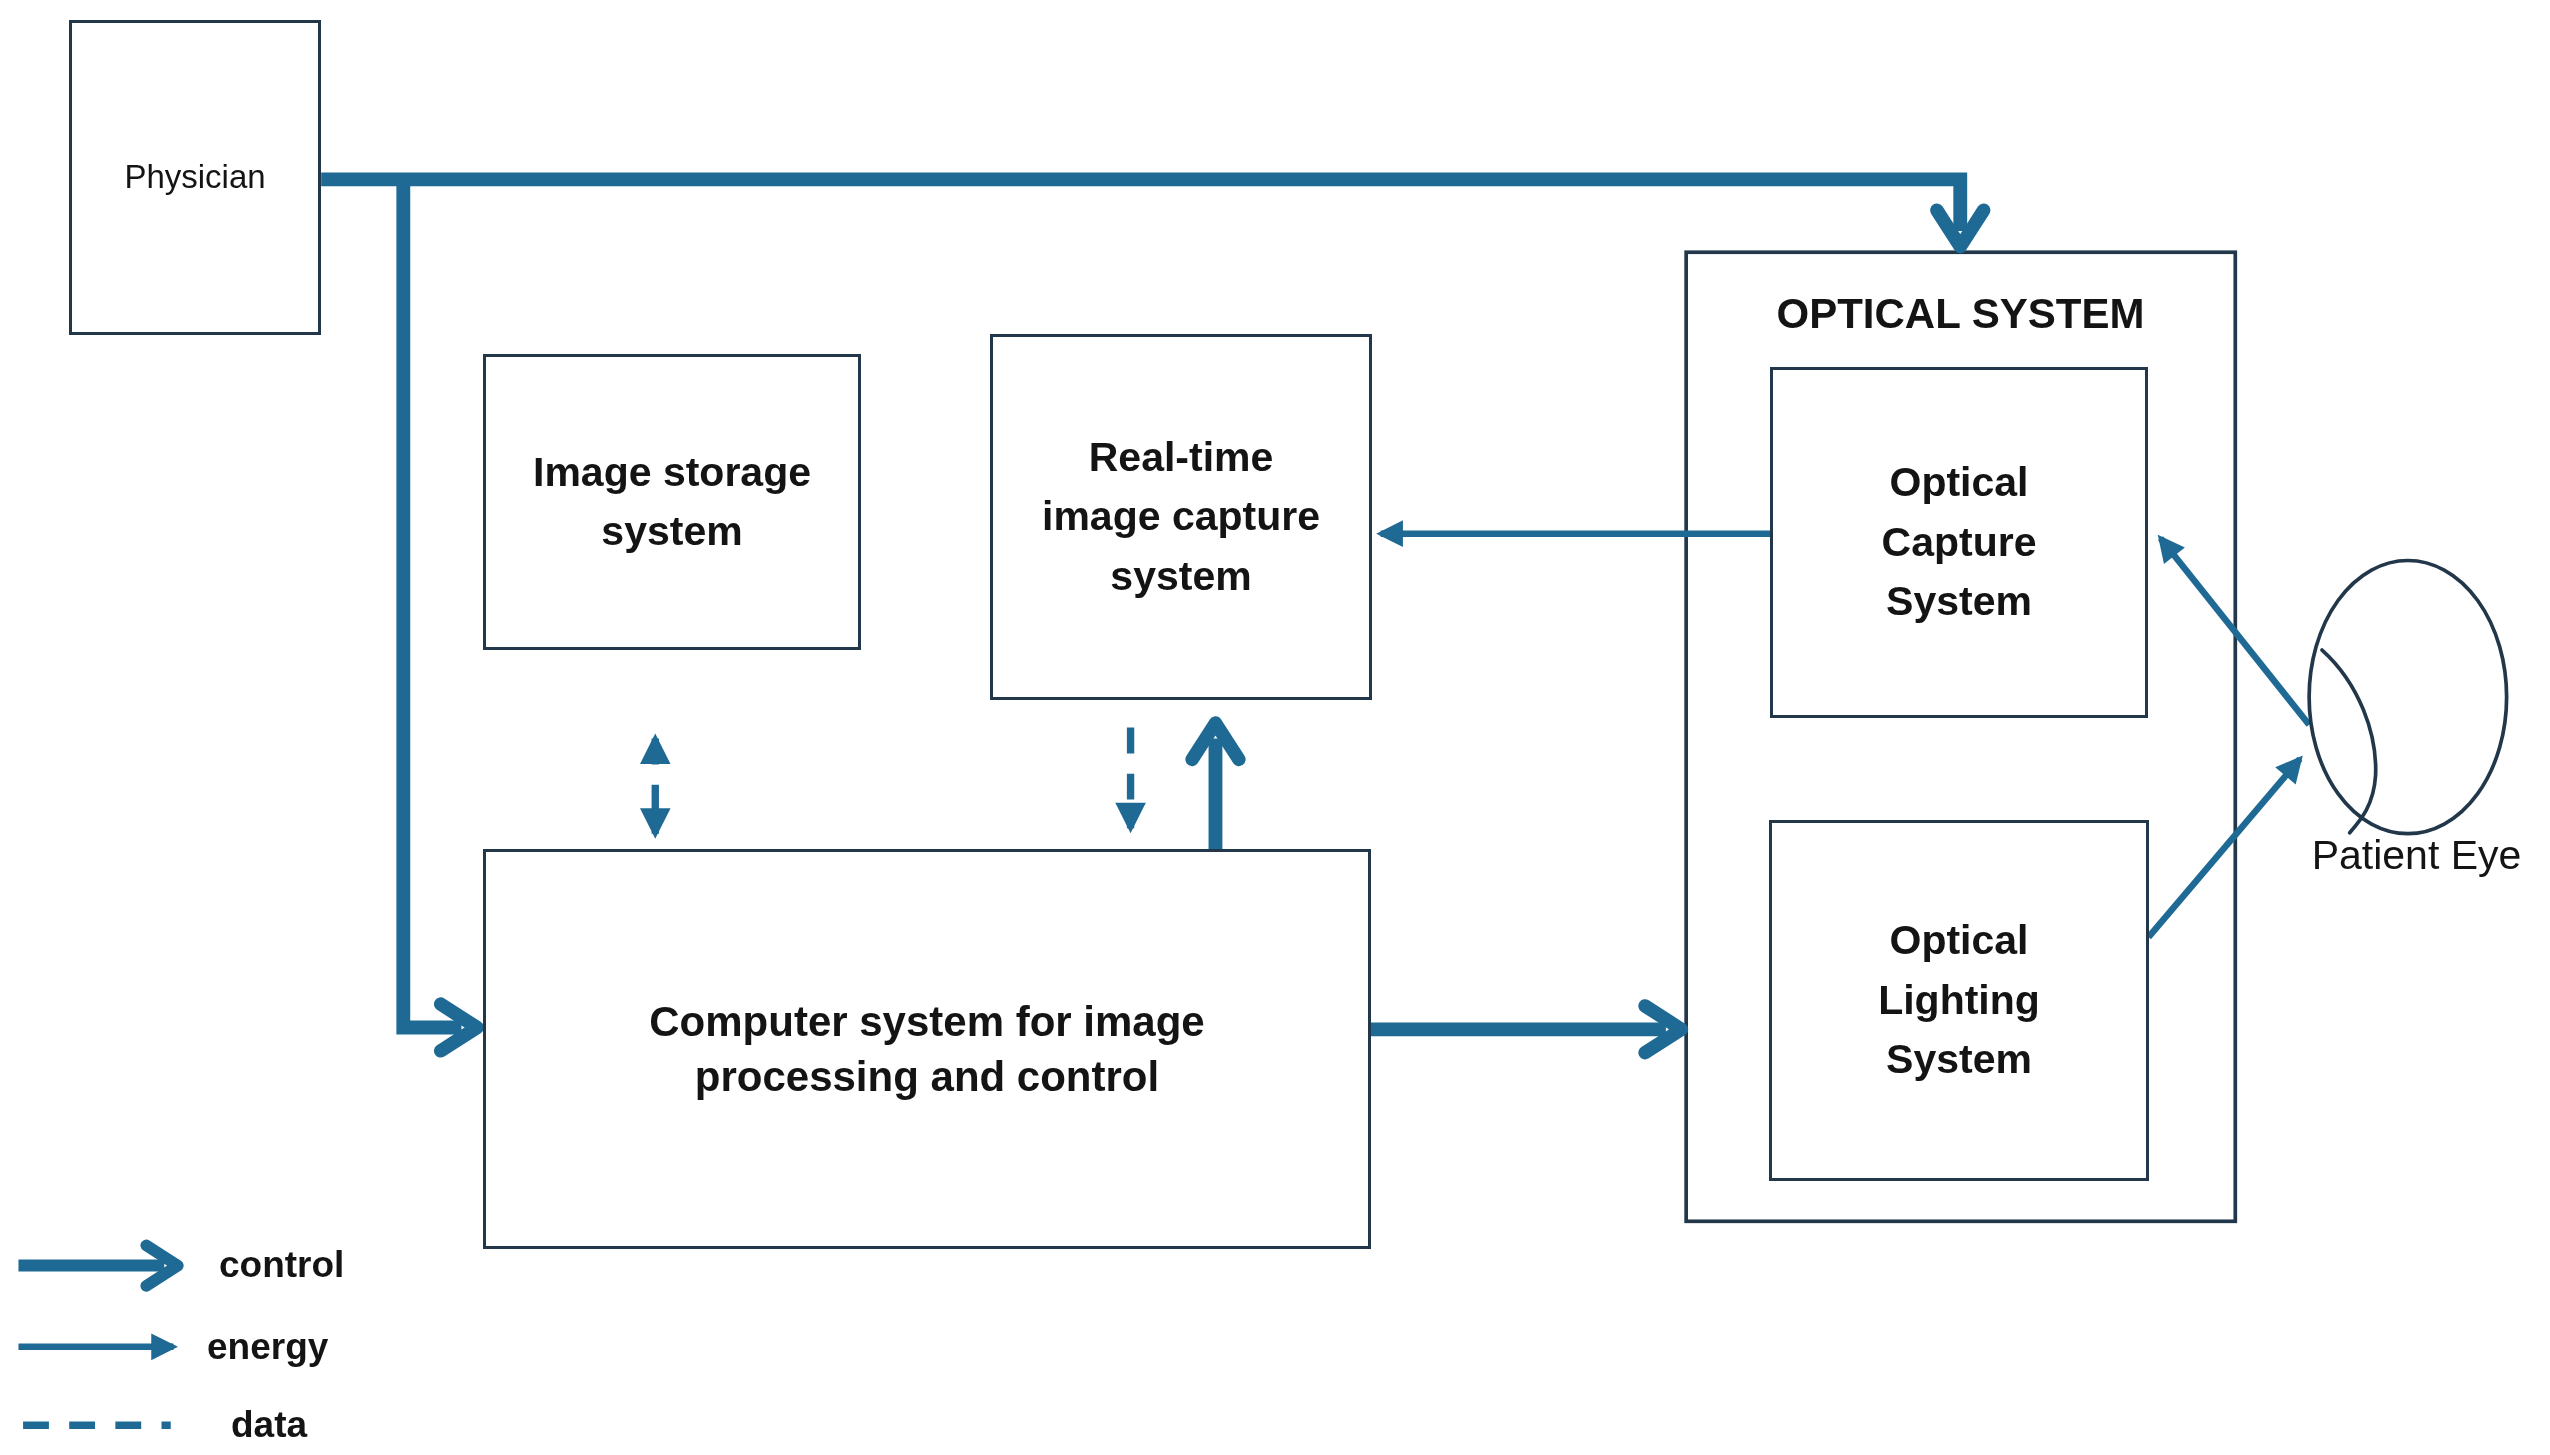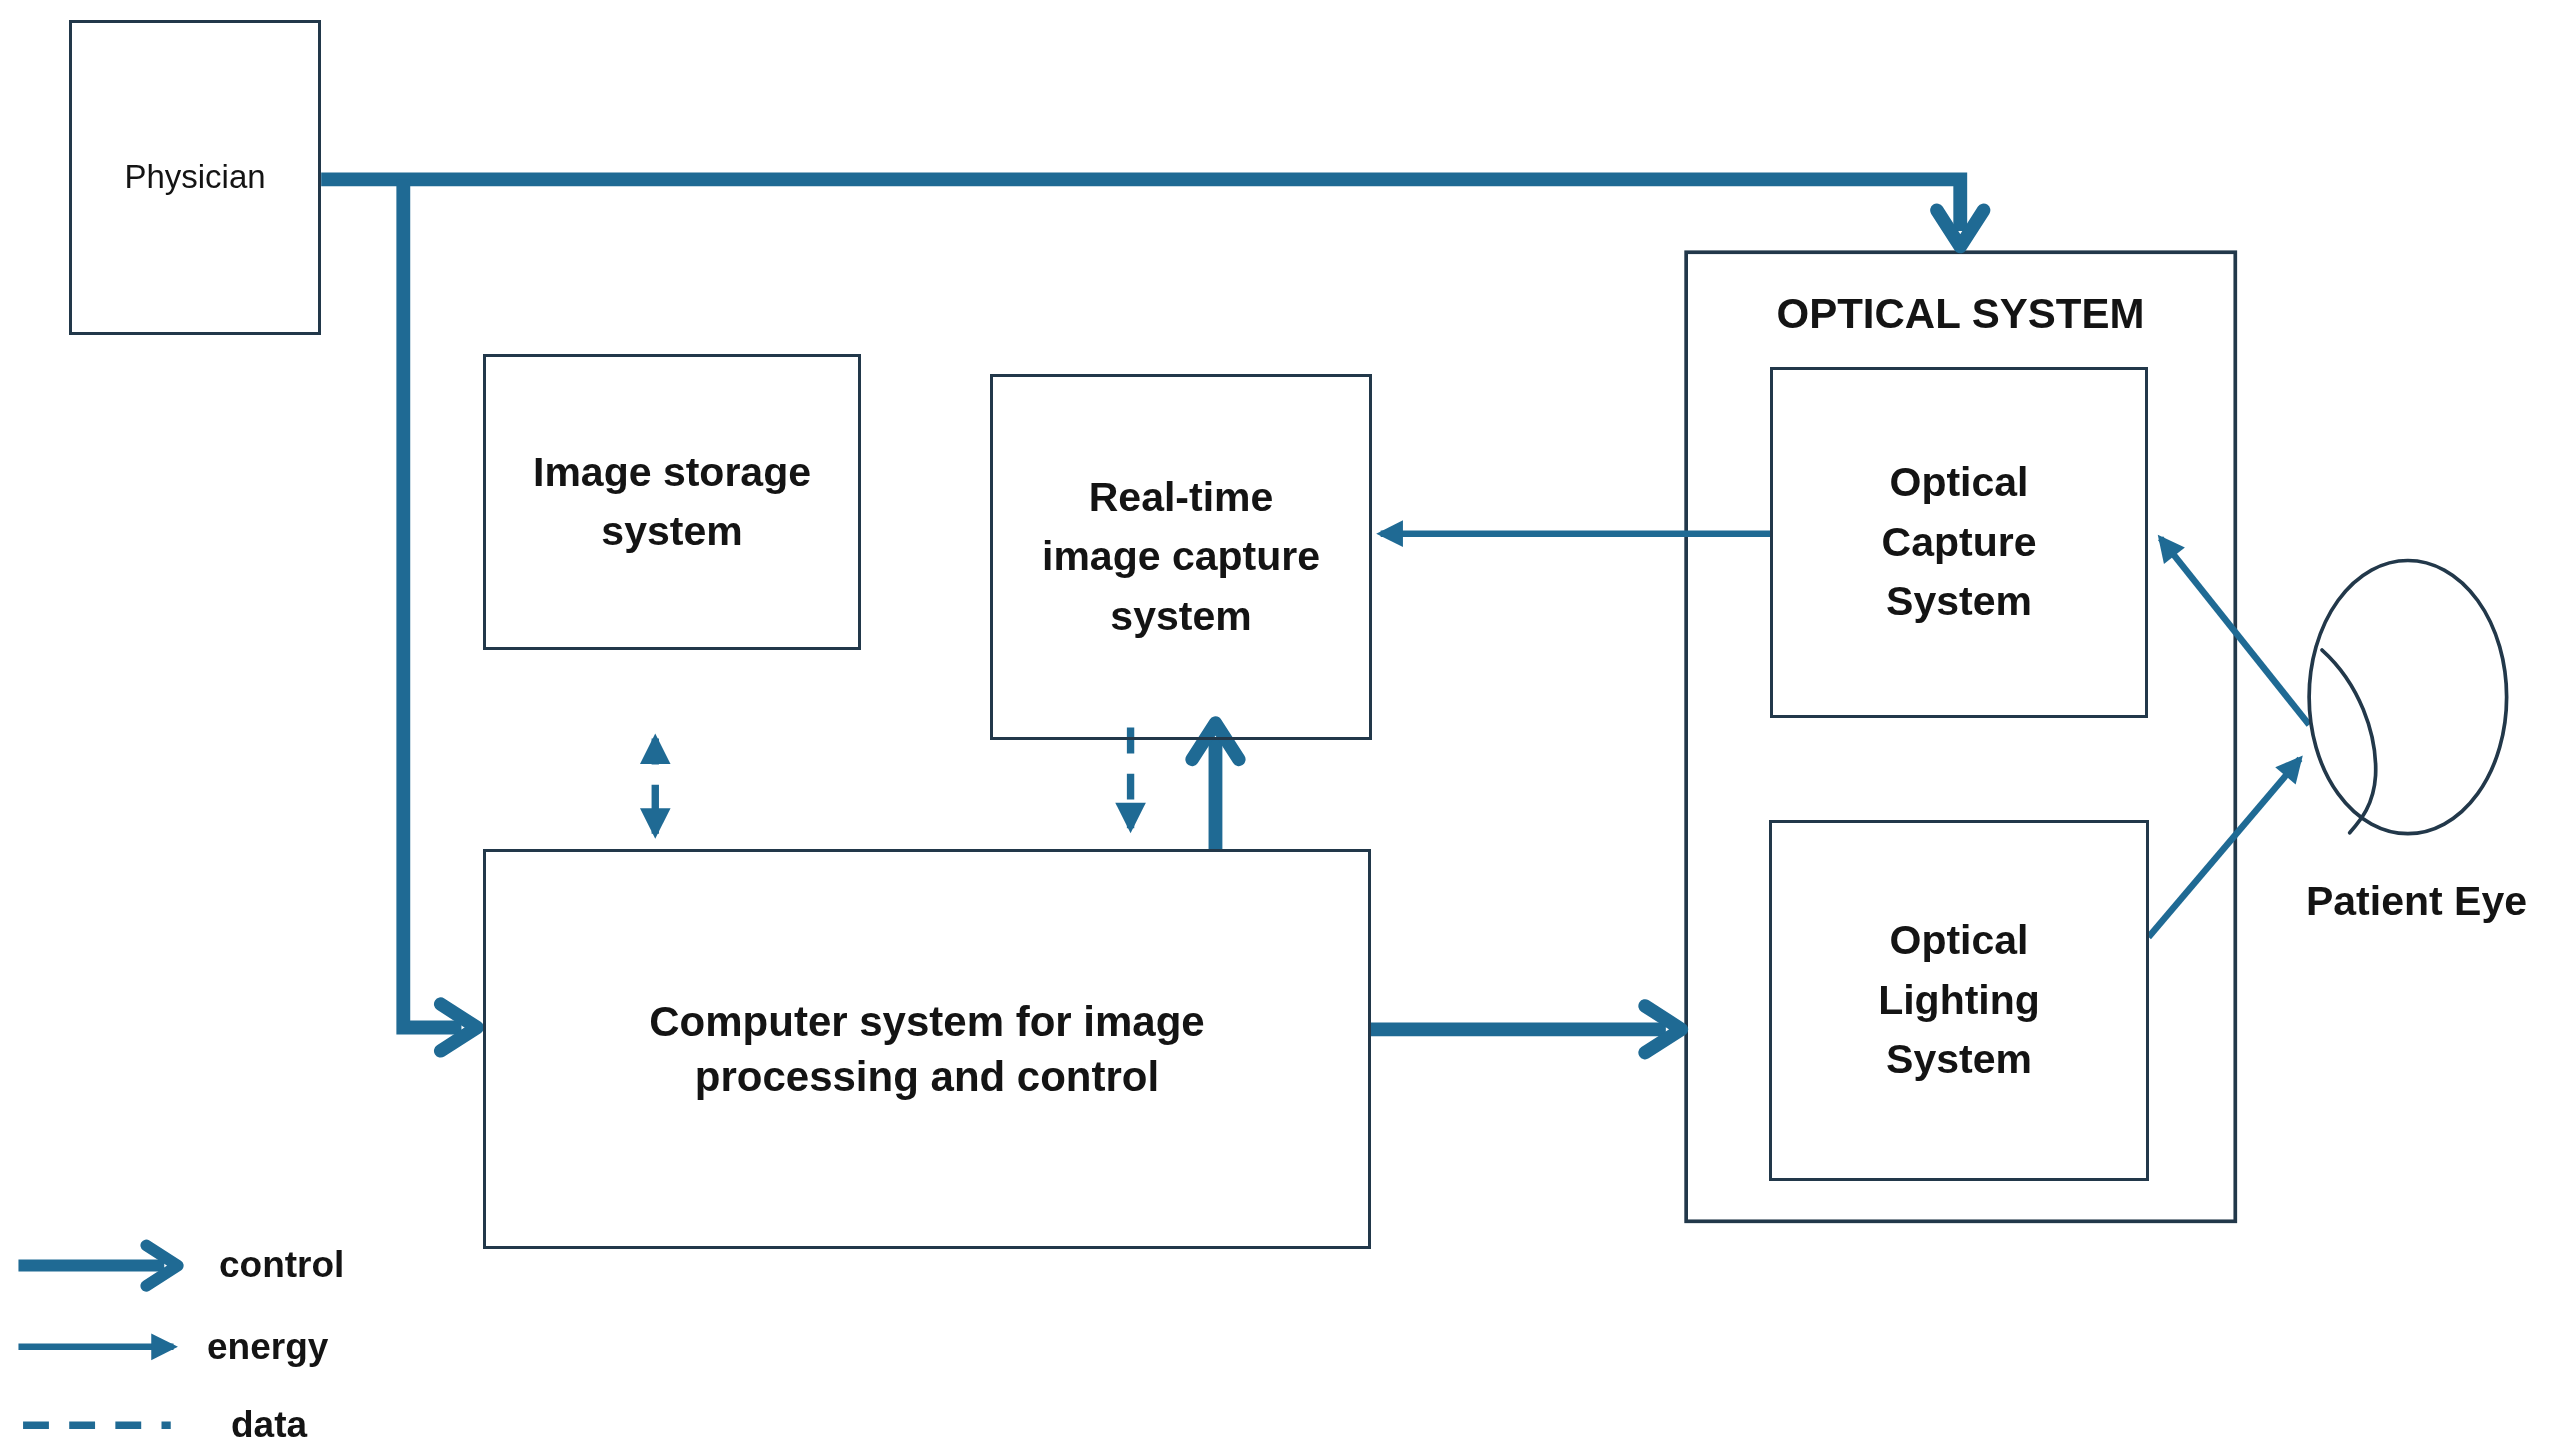--- a/index.html
+++ b/index.html
@@ -40,36 +40,36 @@
     font-size:41px;
     line-height:1.45;
   }
   .plain-label{
     font-weight:400;
     font-size:33px;
     line-height:1.3;
   }
   .node-physician{left:69px;top:20.3px;width:252px;height:315px;}
   .node-storage{left:483px;top:354px;width:378px;height:296px;}
-  .node-realtime{left:990px;top:374px;width:382px;height:366px;}
+  .node-realtime{left:990px;top:334px;width:382px;height:366px;}
   .node-computer{left:483px;top:849px;width:888px;height:400px;font-size:42px;line-height:1.32;}
   .node-capture{left:1770px;top:367px;width:378px;height:351px;}
   .node-lighting{left:1769px;top:820px;width:380px;height:361px;}
   .optical-title{
     position:absolute;
     left:1686px;top:284px;width:549px;height:59px;
     display:flex;align-items:center;justify-content:center;
     font-weight:700;font-size:42px;
     z-index:2;
   }
   .patient-eye-label{
     position:absolute;
-    left:2289px;top:875px;width:255px;height:52px;
+    left:2289px;top:829px;width:255px;height:52px;
     display:flex;align-items:center;justify-content:center;
-    font-weight:700;font-size:41px;
+    font-weight:400;font-size:41px;
     z-index:2;
   }
   .legend-label{
     position:absolute;
     font-weight:700;
     font-size:37px;
     transform:translateY(-50%);
     z-index:2;
   }
   .legend-label-control{left:219px;top:1265px;}

